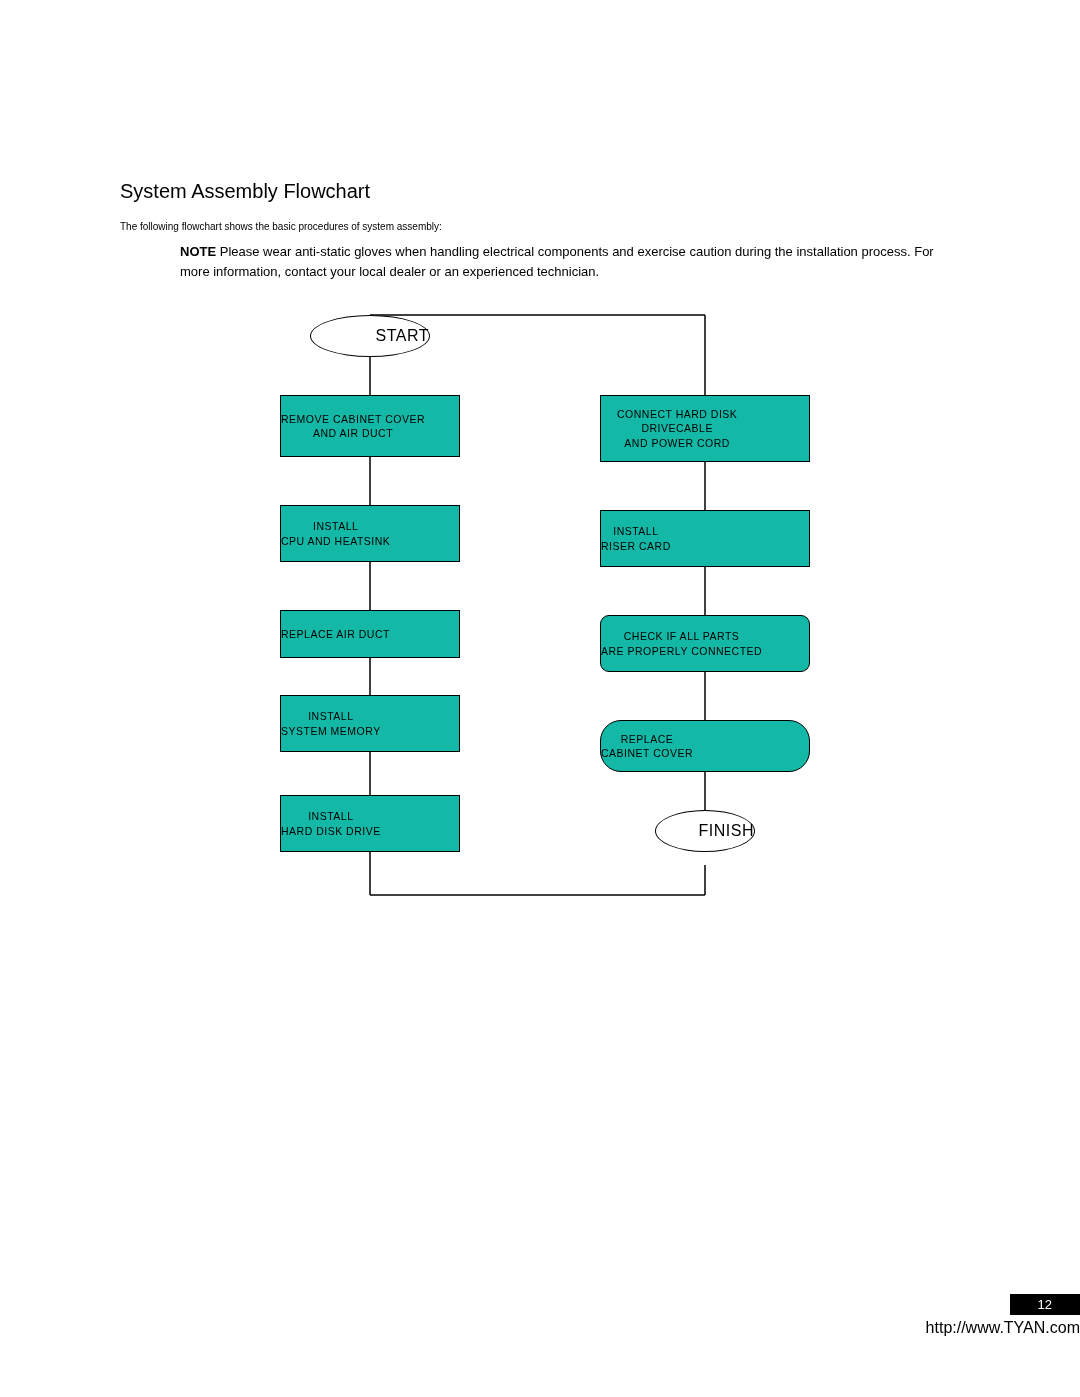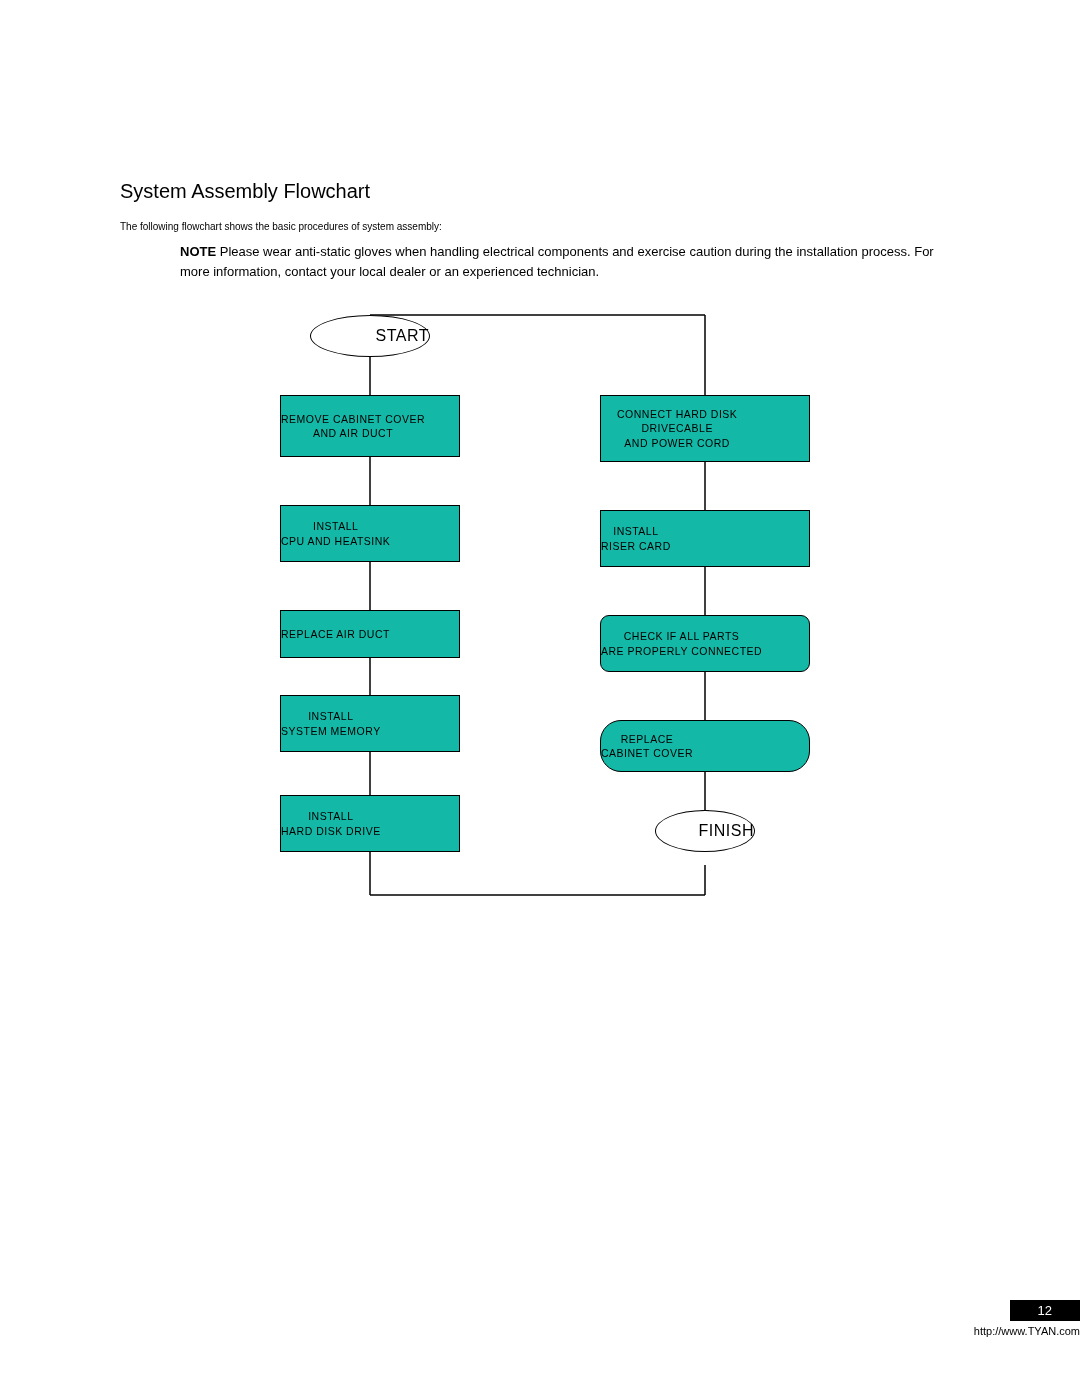--- a/index.html
+++ b/index.html
@@ -97,21 +97,21 @@
     }
     .footer-bar {
       background: #000;
       color: #fff;
       font-size: 13px;
       font-family: Arial, sans-serif;
       padding: 3px 28px;
       margin-bottom: 4px;
     }
     .footer-url {
-      font-size: 11px;
+      font-size: 16px;
       font-family: Arial, sans-serif;
       color: #000;
     }
   </style>
 </head>
 <body>
 
 <div class="page">
   <h1 class="page-title">System Assembly Flowchart</h1>
   <p class="intro-text">The following flowchart shows the basic procedures of system assembly:</p>

